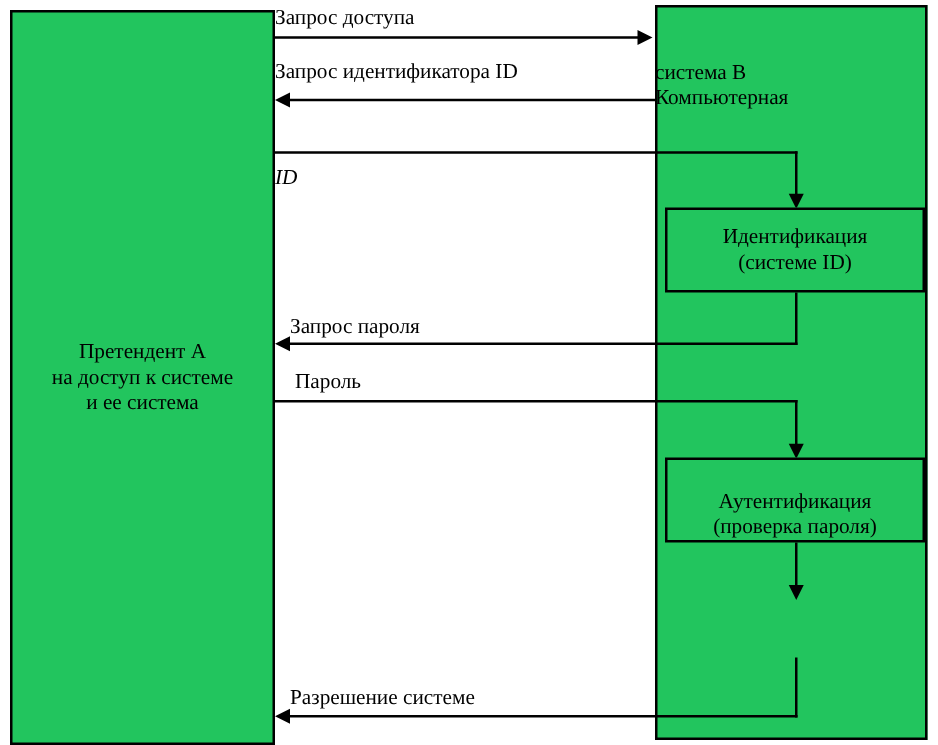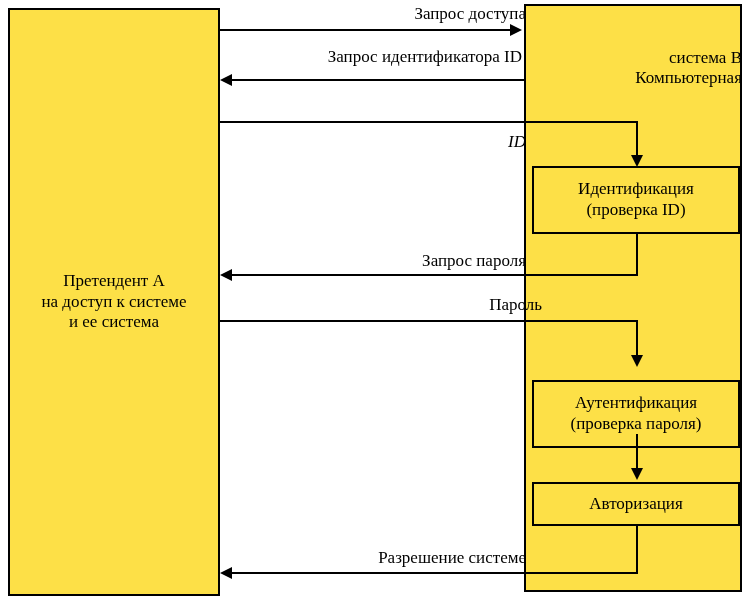--- a/index.html
+++ b/index.html
@@ -12,32 +12,32 @@
     width: 750px;
     height: 596px;
     background: #ffffff;
     font-family: "Liberation Serif", serif;
     color: #000000;
     overflow: hidden;
   }
   .box {
     position: absolute;
     border: 2px solid #000000;
-    background: #fde047;
+    background: #22c55e;
     box-sizing: border-box;
     display: flex;
     align-items: center;
     justify-content: center;
     text-align: center;
     line-height: 1.22;
   }
   .label {
     position: absolute;
     white-space: nowrap;
-    text-align: right;
+    text-align: left;
     line-height: 1.2;
   }
   .line {
     position: absolute;
     background: #000000;
   }
   .hline { height: 2px; }
   .vline { width: 2px; }
   .arrow-left, .arrow-right, .arrow-down {
     position: absolute;
@@ -105,53 +105,48 @@
   <div class="label msg-label ital" style="left:220px; top:92px; width:306px;margin-top:40px;">
     <span>ID</span>
   </div>
   <div class="line hline" style="left:220px; top:121px; width:418px;"></div>
   <div class="line vline" style="left:636px; top:121px; height:40px;"></div>
   <div class="arrow-down" style="left:631px; top:155px;"></div>
 
   <div class="box" style="left:532px; top:166px; width:208px; height:68px;">
     <div class="proc-label">
       <div>Идентификация</div>
-      <div>(проверка ID)</div>
+      <div>(системе ID)</div>
     </div>
   </div>
 
   <div class="line vline" style="left:636px; top:234px; height:42px;"></div>
   <div class="label msg-label" style="left:232px; top:251px; width:294px;">
     <span>Запрос пароля</span>
   </div>
   <div class="line hline" style="left:232px; top:274px; width:406px;"></div>
   <div class="arrow-left" style="left:220px; top:269px;"></div>
 
   <div class="label msg-label" style="left:236px; top:295px; width:306px;">
     <span>Пароль</span>
   </div>
   <div class="line hline" style="left:220px; top:320px; width:418px;"></div>
   <div class="line vline" style="left:636px; top:320px; height:40px;"></div>
   <div class="arrow-down" style="left:631px; top:355px;"></div>
 
-  <div class="box" style="left:532px; top:380px; width:208px; height:68px;">
+  <div class="box" style="left:532px; top:366px; width:208px; height:68px;align-items:flex-end;">
     <div class="proc-label">
       <div>Аутентификация</div>
       <div>(проверка пароля)</div>
     </div>
   </div>
 
   <div class="line vline" style="left:636px; top:434px; height:38px;"></div>
   <div class="arrow-down" style="left:631px; top:468px;"></div>
 
-  <div class="box" style="left:532px; top:482px; width:208px; height:44px;">
-    <div class="proc-label">
-      <div>Авторизация</div>
-    </div>
-  </div>
 
   <div class="line vline" style="left:636px; top:526px; height:48px;"></div>
   <div class="label msg-label" style="left:232px; top:548px; width:294px;">
     <span>Разрешение системе</span>
   </div>
   <div class="line hline" style="left:232px; top:572px; width:406px;"></div>
   <div class="arrow-left" style="left:220px; top:567px;"></div>
 
 </div>
 

